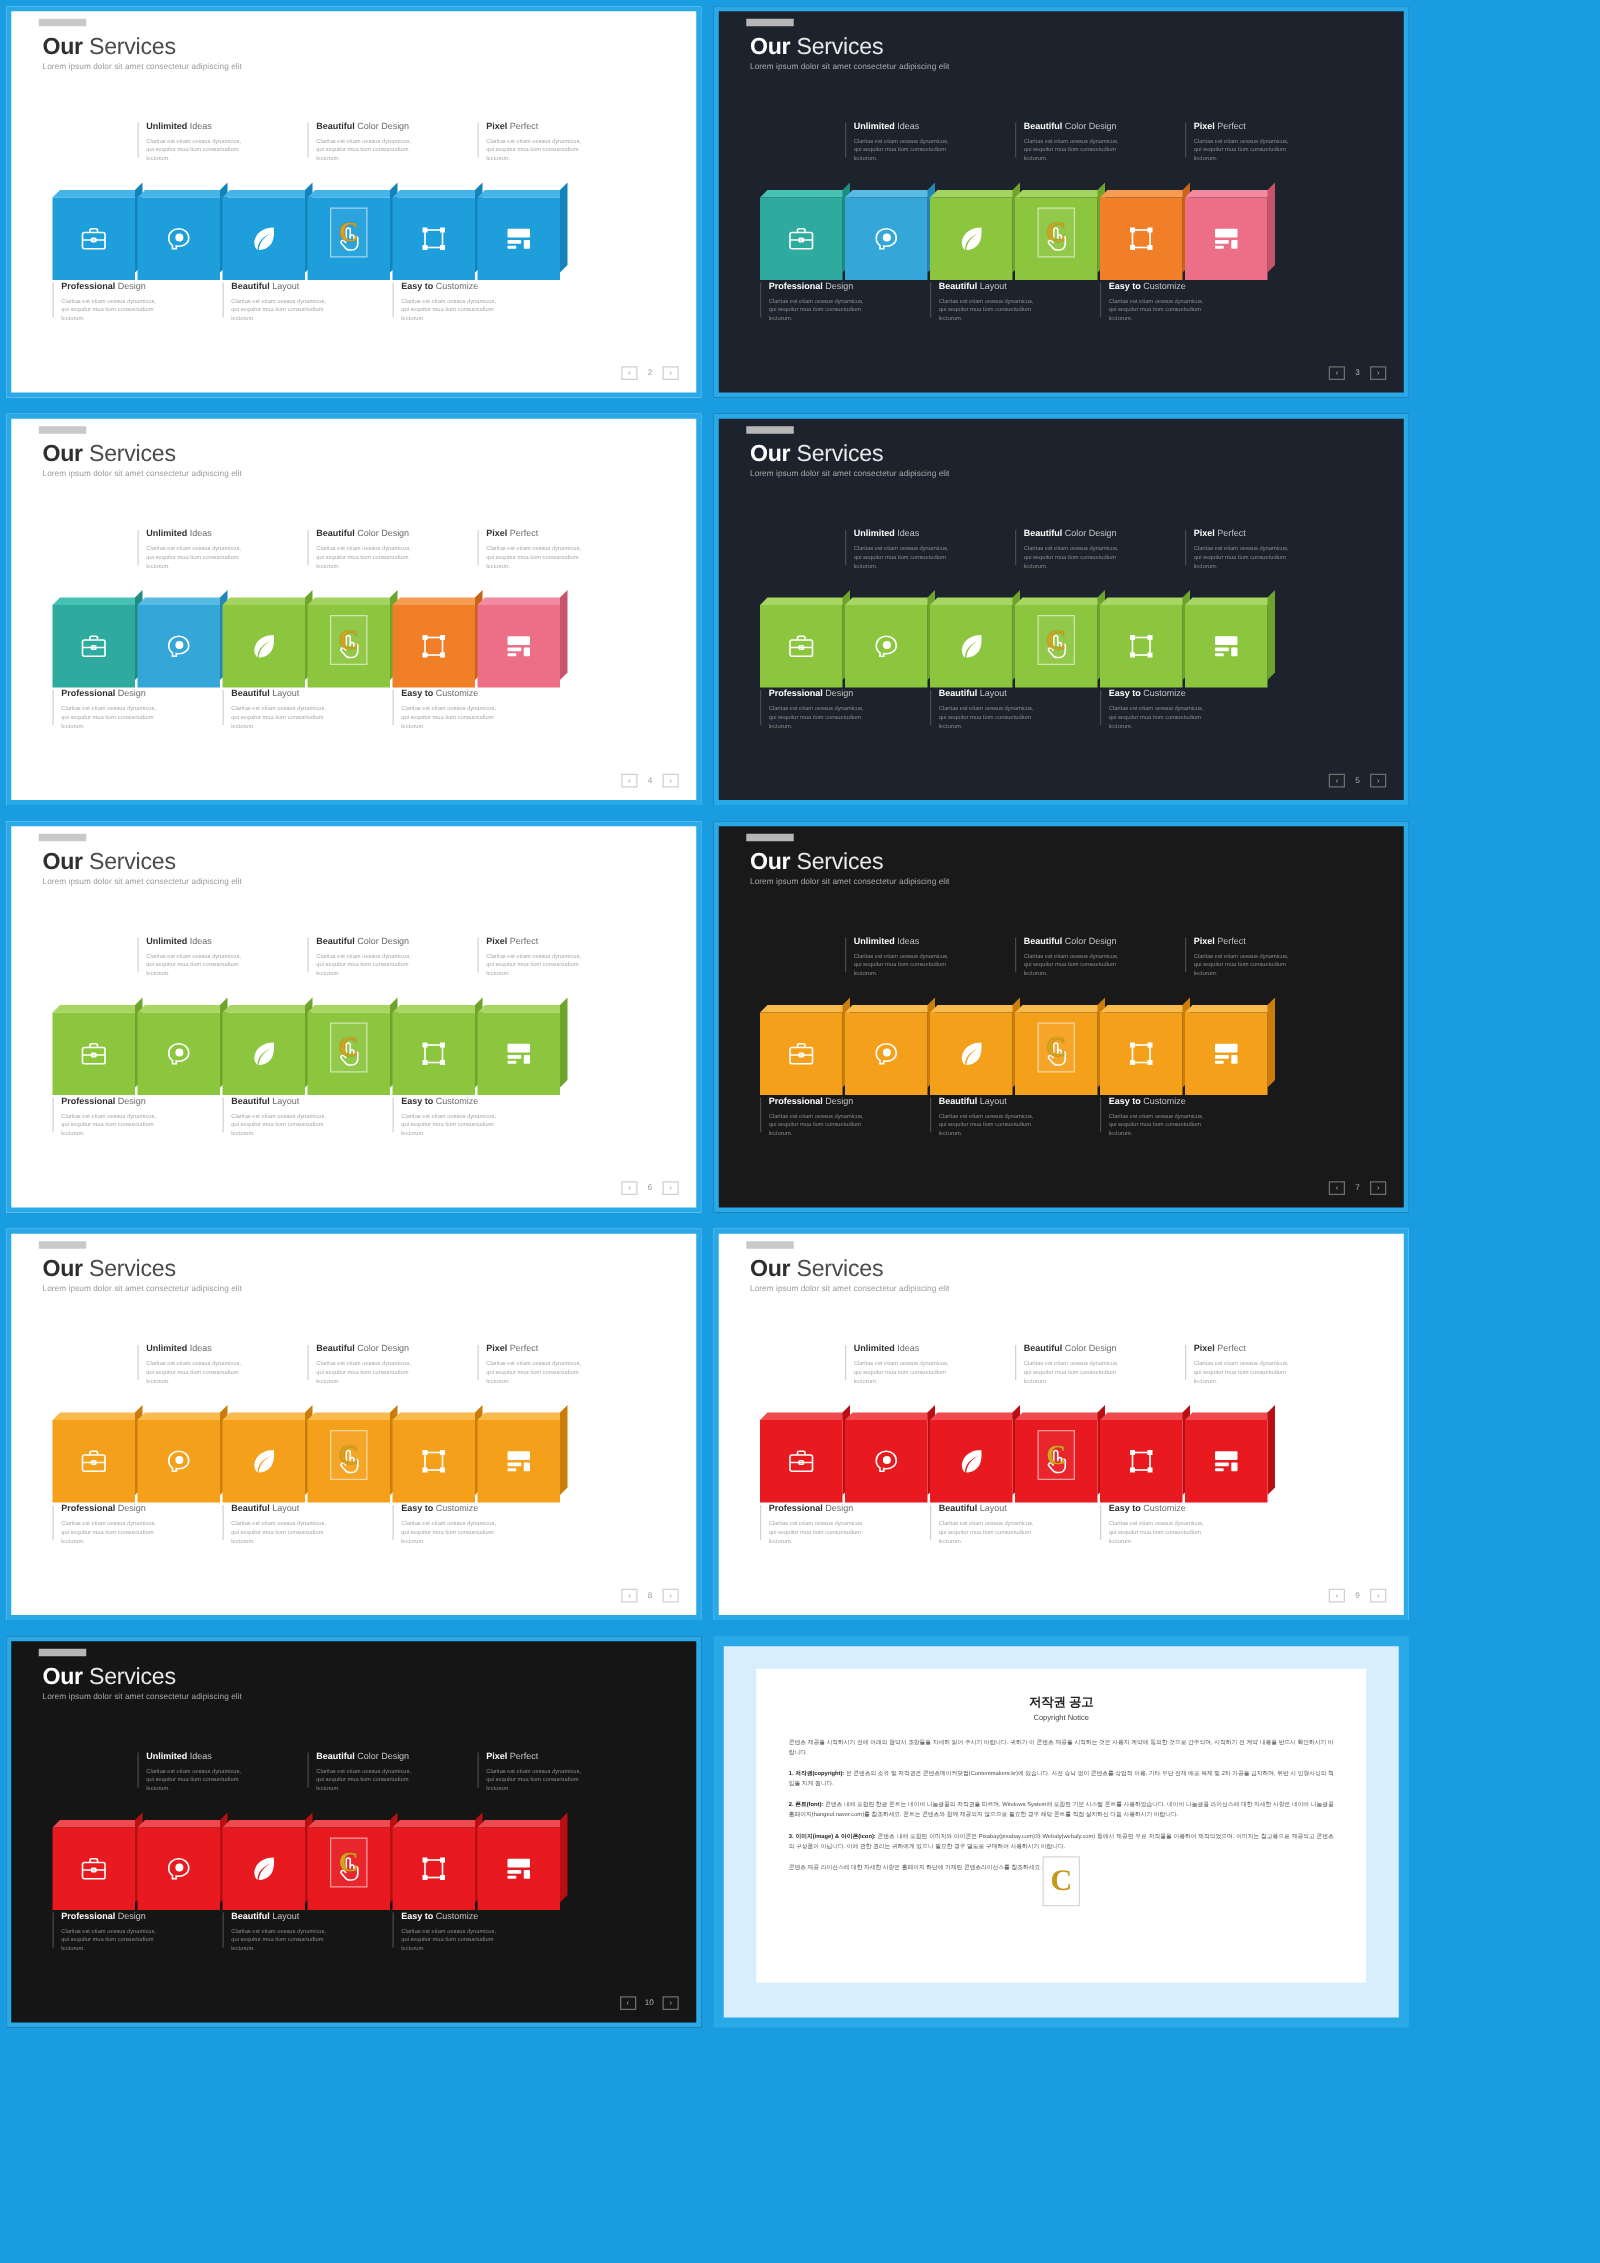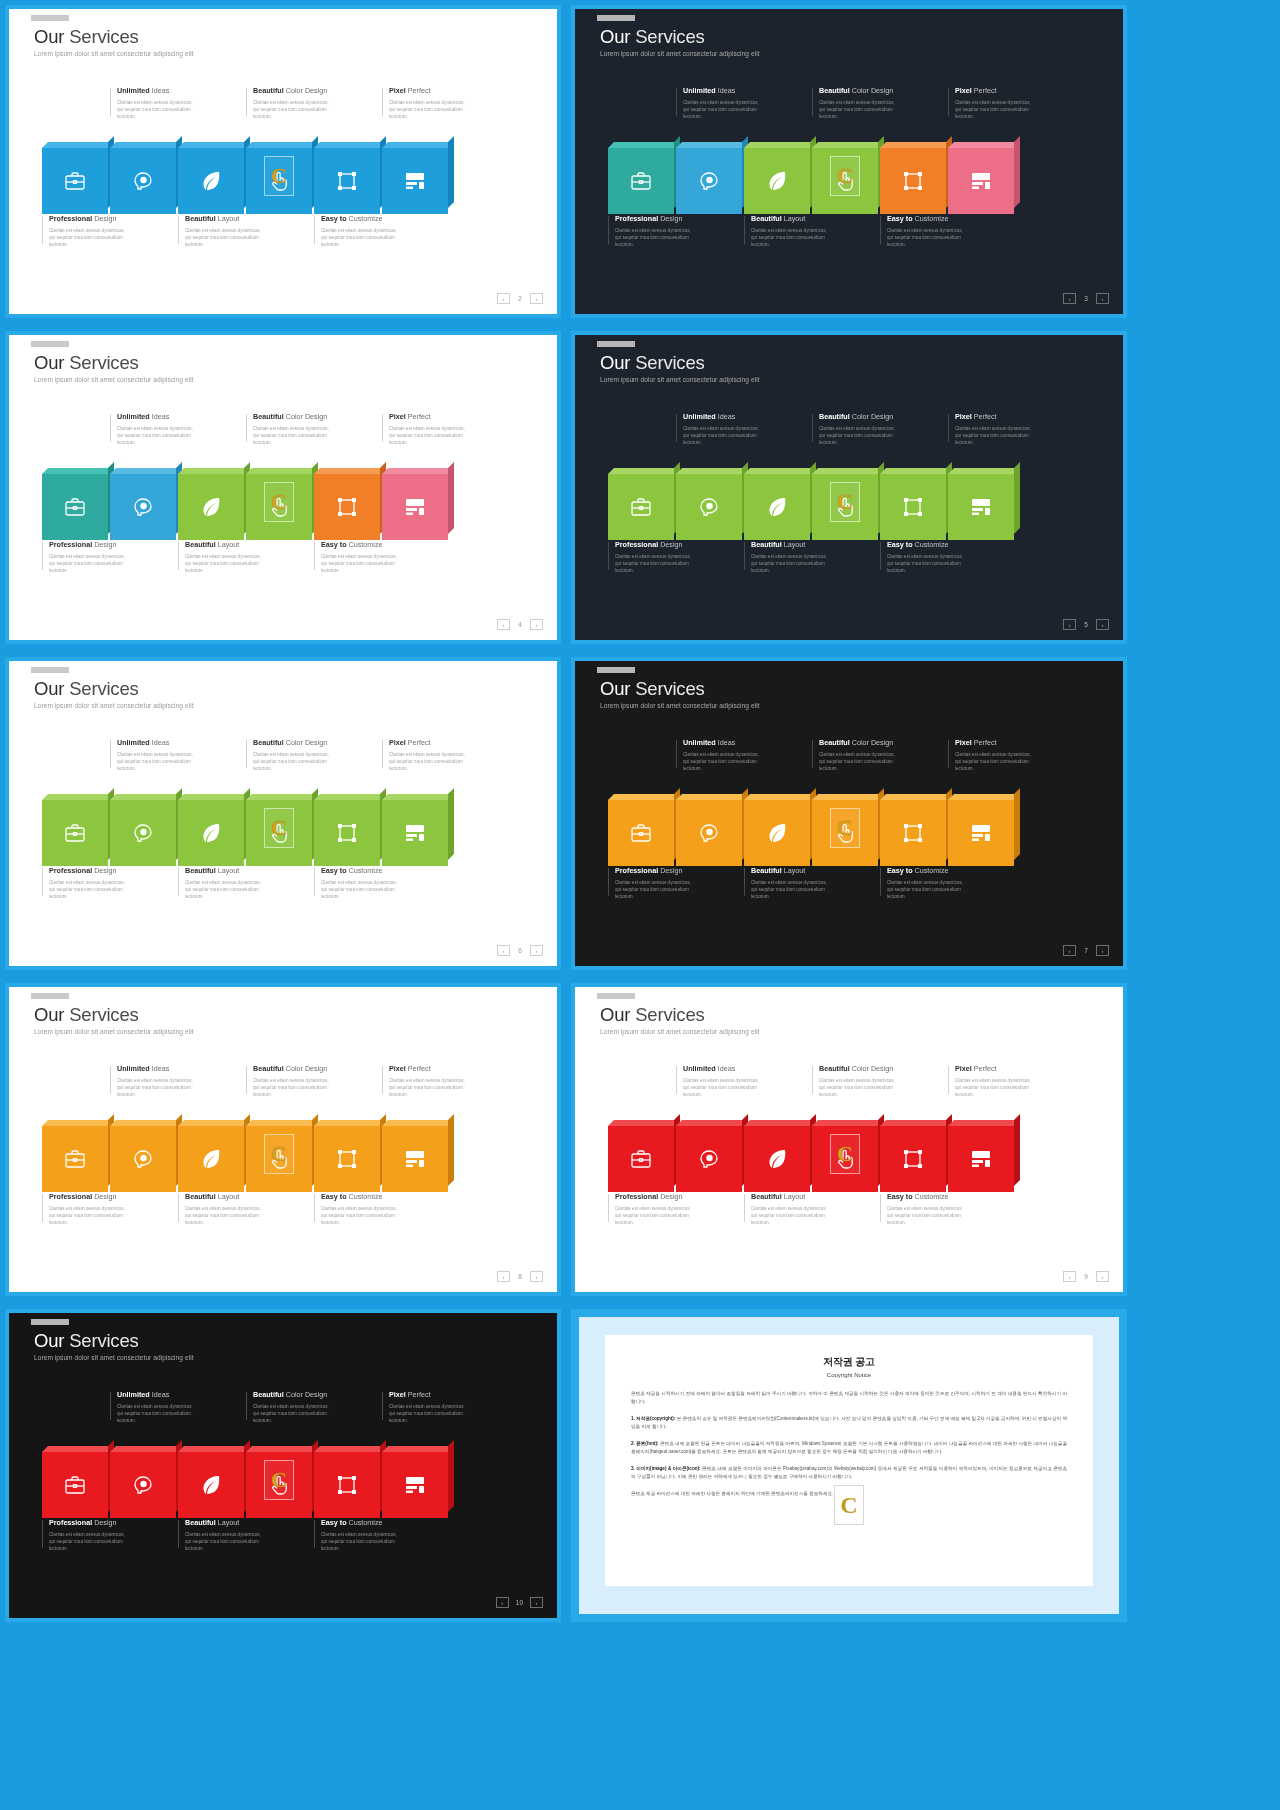--- a/index.html
+++ b/index.html
@@ -38,35 +38,35 @@
     background: #c9c9c9;
   }
   .slide.dark .tab, .slide.darker .tab, .slide.black .tab { background: #b6b6b6; }
 
   
   .hdr { position: absolute; left: 25px; top: 18px; }
   .hdr h1 {
     font-size: 18.5px; font-weight: 400; line-height: 1.1;
     letter-spacing: -0.2px;
   }
-  .hdr h1 b { font-weight: 400; }
+  .hdr h1 b { font-weight: 700; }
   .slide.light .hdr h1 { color: #4a4a4a; }
   .slide.light .hdr h1 b { color: #2e2e2e; }
   .slide.dark .hdr h1, .slide.darker .hdr h1, .slide.black .hdr h1 { color: #e8e8e8; }
   .slide.dark .hdr h1 b, .slide.darker .hdr h1 b, .slide.black .hdr h1 b { color: #ffffff; }
   .hdr p {
     font-size: 6.6px; font-weight: 400; margin-top: 3px; letter-spacing: 0.05px;
   }
   .slide.light .hdr p { color: #9a9a9a; }
   .slide.dark .hdr p, .slide.darker .hdr p, .slide.black .hdr p { color: #a8a8a8; }
 
   
   .info {
     position: absolute;
-    left: 33px; top: 78px;
+    left: 33px; top: 88px;
     width: 480px; height: 190px;
   }
   
   .toprow, .botrow {
     position: absolute; left: 0; width: 480px;
     display: flex;
   }
   .toprow { top: 0; height: 55px; }
   .botrow { top: 128px; height: 62px; }
 

